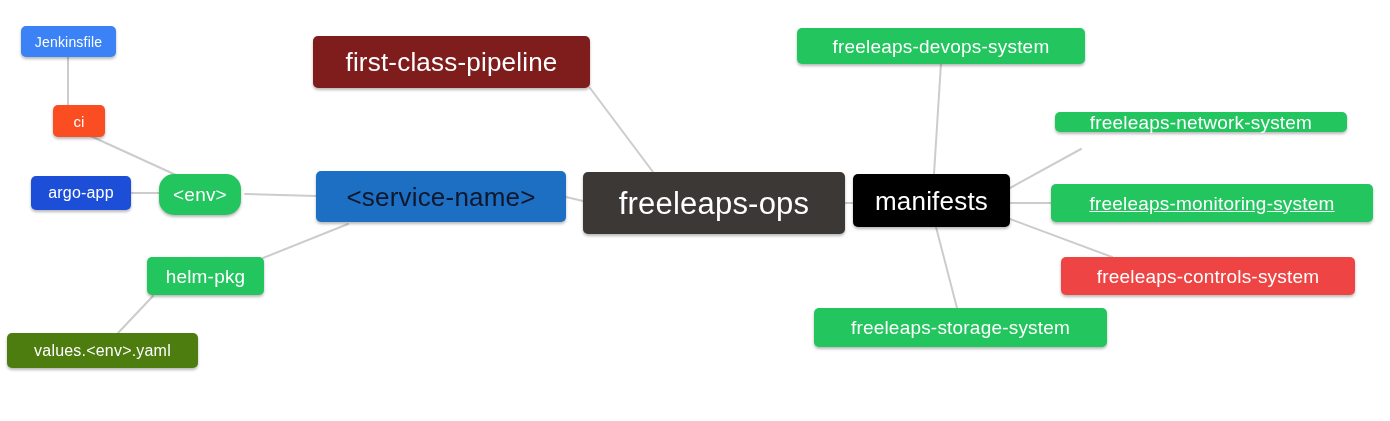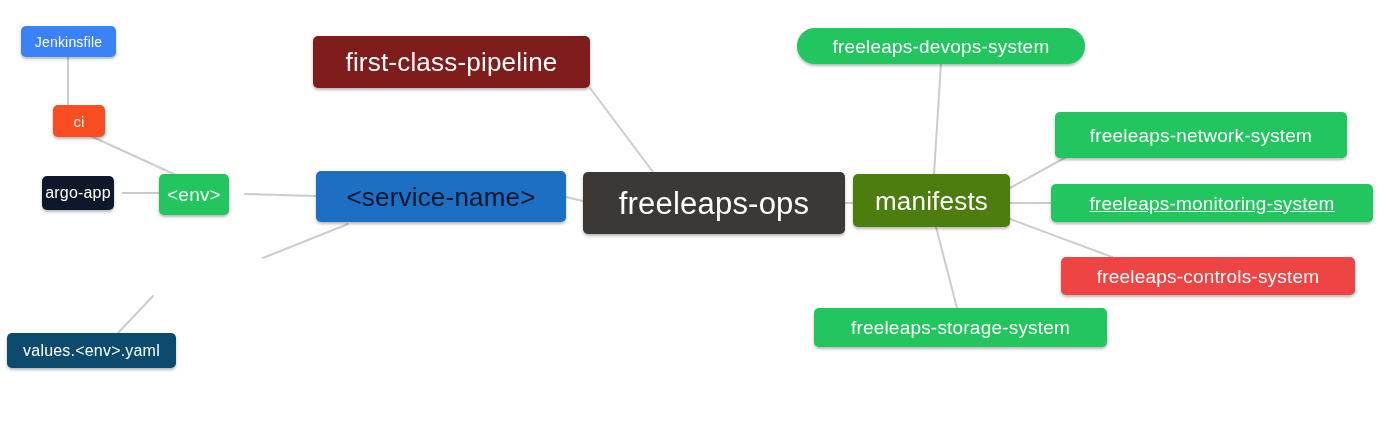--- a/index.html
+++ b/index.html
@@ -55,24 +55,25 @@
       <line x1="934" y1="174" x2="941" y2="63" stroke="#cccccc" stroke-width="2" stroke-linecap="round"></line>
       <line x1="1010" y1="188" x2="1081" y2="149" stroke="#cccccc" stroke-width="2" stroke-linecap="round"></line>
       <line x1="1010" y1="203" x2="1051" y2="203" stroke="#cccccc" stroke-width="2" stroke-linecap="round"></line>
       <line x1="1010" y1="219" x2="1112" y2="257" stroke="#cccccc" stroke-width="2" stroke-linecap="round"></line>
       <line x1="936" y1="227" x2="957" y2="308" stroke="#cccccc" stroke-width="2" stroke-linecap="round"></line>
     </svg>
 
 <div class="node" style="left: 583px; top: 172px; width: 262px; height: 62px; font-size: 31px; background: rgb(60, 56, 54); color: rgb(255, 255, 255);">freeleaps-ops</div>
     <div class="node" style="left: 313px; top: 36px; width: 277px; height: 52px; font-size: 26px; background: #7f1d1d; color: rgb(255, 255, 255);">first-class-pipeline</div>
     <div class="node" style="left: 316px; top: 171px; width: 250px; height: 51px; font-size: 26px; background: rgb(29, 111, 196); color: #0f172a;">&lt;service-name&gt;</div>
-    <div class="node" style="left: 853px; top: 174px; width: 157px; height: 53px; font-size: 26px; background: #4d7c0f; color: rgb(255, 255, 255);">manifests</div>
-    <div class="node" style="left: 159px; top: 174px; width: 70px; height: 41px; font-size: 19px; background: rgb(34, 197, 94); color: rgb(255, 255, 255);">&lt;env&gt;</div>
-    <div class="node" style="left: 42px; top: 176px; width: 72px; height: 34px; font-size: 16px; background: #0f172a; color: rgb(255, 255, 255);">argo-app</div>
-    <div class="node" style="left: 7px; top: 333px; width: 169px; height: 35px; font-size: 16px; background: #0c4a6e; color: rgb(255, 255, 255);">values.&lt;env&gt;.yaml</div>
+    <div class="node" style="left: 853px; top: 174px; width: 157px; height: 53px; font-size: 26px; background: #000000; color: rgb(255, 255, 255);">manifests</div>
+    <div class="node" style="left: 159px; top: 174px; width: 82px; height: 41px; font-size: 19px; background: rgb(34, 197, 94); color: rgb(255, 255, 255); border-radius: 15px;">&lt;env&gt;</div>
+    <div class="node" style="left: 147px; top: 257px; width: 117px; height: 38px; font-size: 19px; background: rgb(34, 197, 94); color: rgb(255, 255, 255);">helm-pkg</div>
+    <div class="node" style="left: 31px; top: 176px; width: 100px; height: 34px; font-size: 16px; background: #1d4ed8; color: rgb(255, 255, 255);">argo-app</div>
+    <div class="node" style="left: 7px; top: 333px; width: 191px; height: 35px; font-size: 16px; background: #4d7c0f; color: rgb(255, 255, 255);">values.&lt;env&gt;.yaml</div>
     <div class="node" style="left: 53px; top: 105px; width: 52px; height: 32px; font-size: 15px; background: rgb(251, 77, 34); color: rgb(255, 255, 255);">ci</div>
     <div class="node" style="left: 21px; top: 26px; width: 95px; height: 31px; font-size: 14px; background: #3b82f6; color: rgb(255, 255, 255);">Jenkinsfile</div>
-    <div class="node" style="left: 797px; top: 28px; width: 288px; height: 36px; font-size: 19px; background: rgb(34, 197, 94); color: rgb(255, 255, 255); border-radius: 18px;">freeleaps-devops-system</div>
-    <div class="node" style="left: 1055px; top: 112px; width: 292px; height: 46px; font-size: 19px; background: rgb(34, 197, 94); color: rgb(255, 255, 255);">freeleaps-network-system</div>
+    <div class="node" style="left: 797px; top: 28px; width: 288px; height: 36px; font-size: 19px; background: rgb(34, 197, 94); color: rgb(255, 255, 255);">freeleaps-devops-system</div>
+    <div class="node" style="left: 1055px; top: 112px; width: 292px; height: 20px; font-size: 19px; background: rgb(34, 197, 94); color: rgb(255, 255, 255);">freeleaps-network-system</div>
     <div class="node" style="left: 1051px; top: 184px; width: 322px; height: 38px; font-size: 19px; background: rgb(34, 197, 94); color: rgb(255, 255, 255); text-decoration: underline;">freeleaps-monitoring-system</div>
     <div class="node" style="left: 1061px; top: 257px; width: 294px; height: 38px; font-size: 19px; background: #ef4444; color: rgb(255, 255, 255);">freeleaps-controls-system</div>
     <div class="node" style="left: 814px; top: 308px; width: 293px; height: 39px; font-size: 19px; background: rgb(34, 197, 94); color: rgb(255, 255, 255);">freeleaps-storage-system</div>
   </div>
 
 </body></html>

